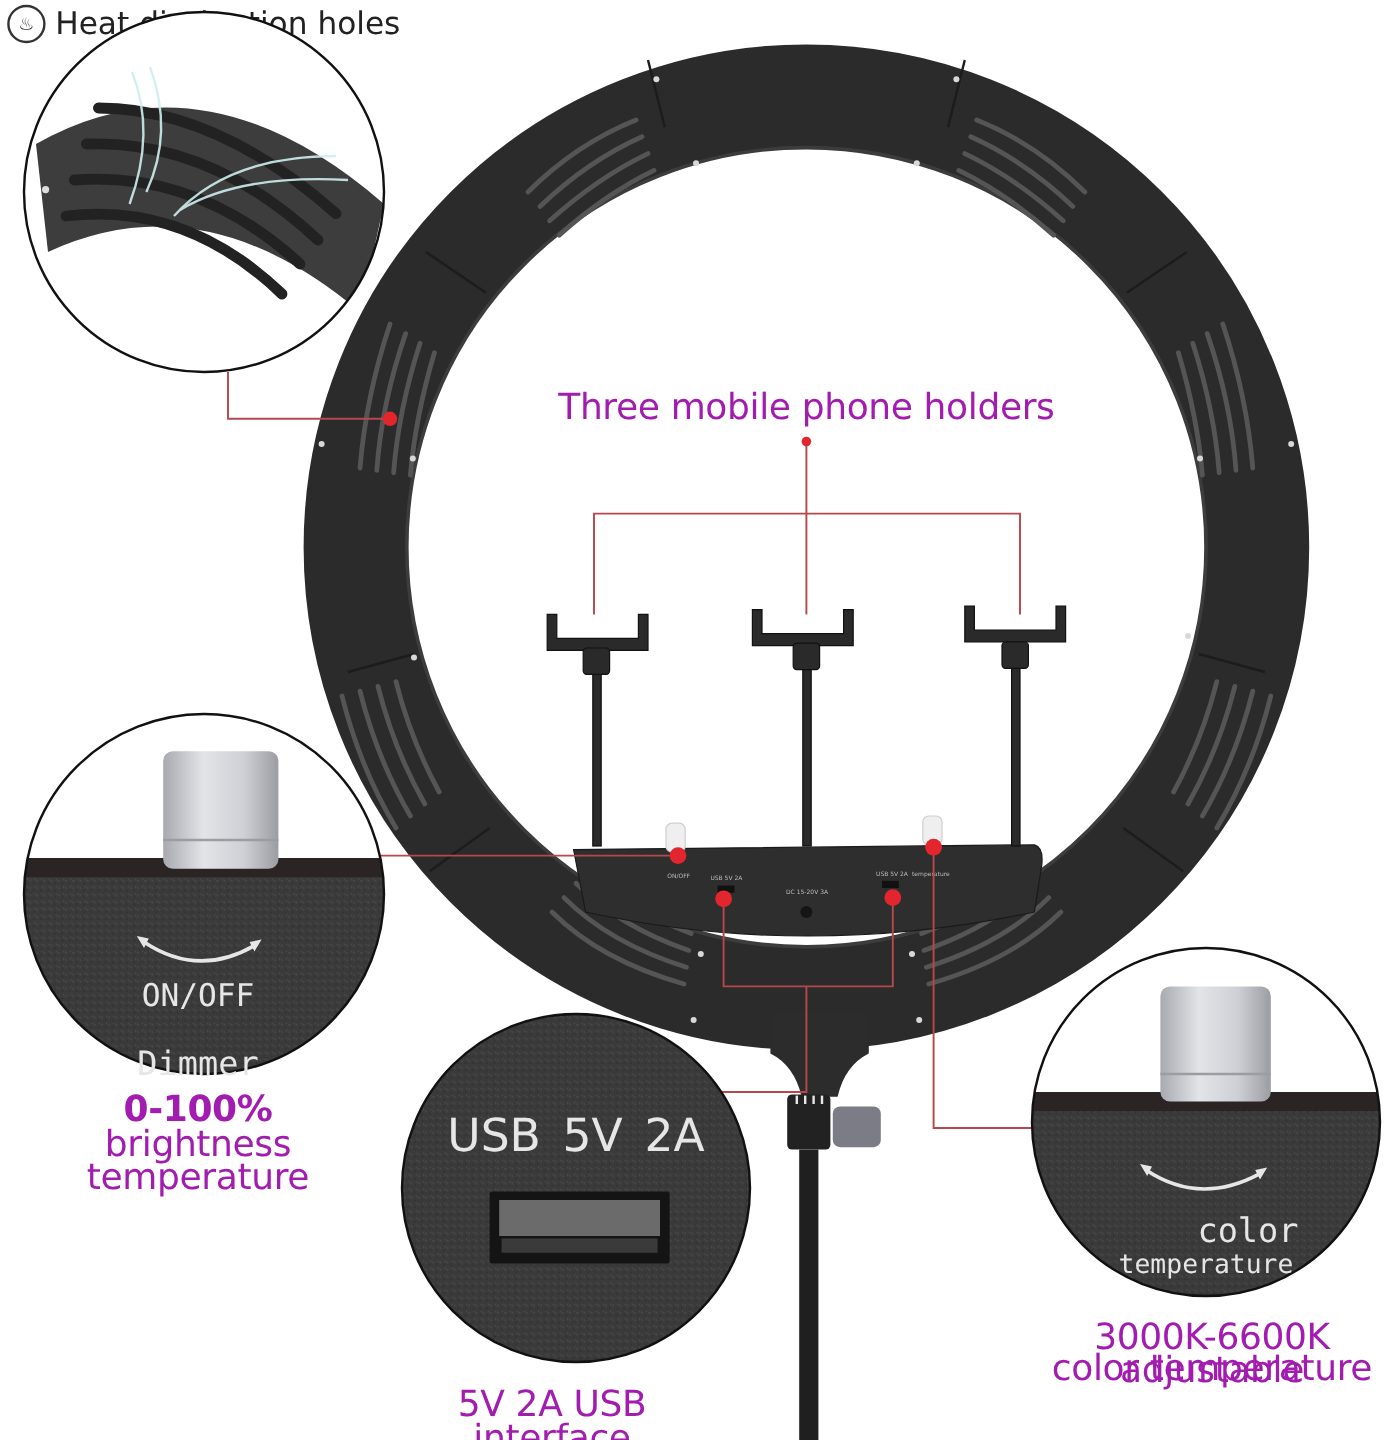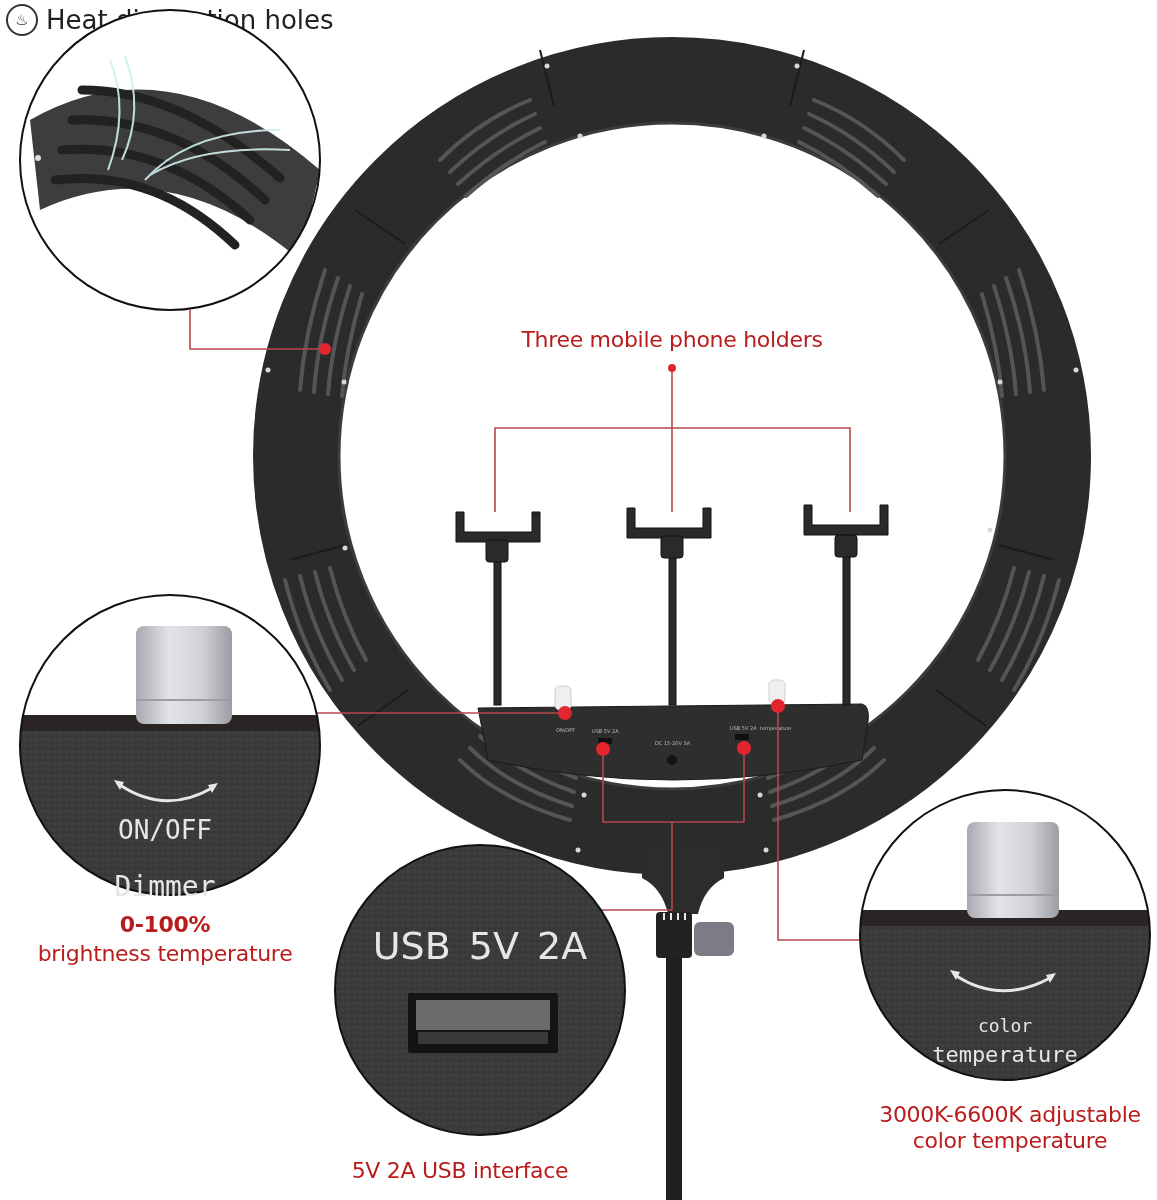--- a/index.html
+++ b/index.html
@@ -1,18 +1,18 @@
 <!DOCTYPE html>
 <html><head>
 <meta charset="utf-8">
 <style>
   html,body{margin:0;padding:0;background:#fff;}
   body{width:1157px;height:1200px;position:relative;overflow:hidden;font-family:"DejaVu Sans","Liberation Sans",sans-serif;color:#1a1a1a;}
   svg{position:absolute;left:0;top:0;}
-  .label{position:absolute;font-size:22px;line-height:28px;color:#b91c1c;letter-spacing:-0.3px;}
+  .label{position:absolute;font-size:30px;line-height:28px;color:#a21caf;letter-spacing:-0.3px;}
   .label.center{text-align:center;}
   .header{position:absolute;left:6px;top:4px;display:flex;align-items:center;gap:8px;}
   .header-icon{width:32px;height:32px;border:2px solid #333;border-radius:50%;box-sizing:border-box;display:flex;align-items:center;justify-content:center;font-size:15px;color:#333;}
   .header-text{font-size:26px;color:#222;}
   .engrave{position:absolute;color:#e6e6e6;font-family:"DejaVu Sans Mono","Liberation Mono",monospace;text-align:center;}
 </style>
 </head>
 <body>
 
 <div class="header">
@@ -227,21 +227,21 @@
     <line x1="967" y1="895" x2="1059" y2="895" stroke="#9c9da3" stroke-width="2"></line>
     <path d="M955 975 Q1000 1005 1050 978" stroke="#e6e6e6" stroke-width="3" fill="none"></path>
     <path d="M950 970 l10 2 -4 8 z M1056 973 l-10 2 4 8 z" fill="#e6e6e6"></path>
   </g>
   <circle cx="1005" cy="935" r="145" fill="none" stroke="#111" stroke-width="2"></circle>
 </svg>
 
 <div class="engrave" style="left:90px;top:816px;width:150px;font-size:26px;line-height:28px;">ON/OFF</div>
 <div class="engrave" style="left:90px;top:875px;width:150px;font-size:28px;line-height:24px;">Dimmer</div>
 <div class="engrave" style="left:350px;top:925px;width:260px;font-family:'DejaVu Sans',sans-serif;font-size:38px;line-height:42px;word-spacing:6px;">USB 5V 2A</div>
-<div class="engrave" style="left:925px;top:1013px;width:160px;font-size:18px;line-height:26px;">color</div>
+<div class="engrave" style="left:960px;top:1013px;width:160px;font-size:28px;line-height:26px;">color</div>
 <div class="engrave" style="left:915px;top:1042px;width:180px;font-size:22px;line-height:26px;">temperature</div>
 
 <div class="label center" style="left:440px;top:326px;width:464px;">Three mobile phone holders</div>
 
 <div class="label center" style="left:10px;top:911px;width:310px;font-weight:bold;">0-100%</div>
 <div class="label center" style="left:10px;top:940px;width:310px;">brightness temperature</div>
 
 <div class="label center" style="left:320px;top:1157px;width:280px;">5V 2A USB interface</div>
 
 <div class="label center" style="left:860px;top:1101px;width:300px;">3000K-6600K adjustable</div>

